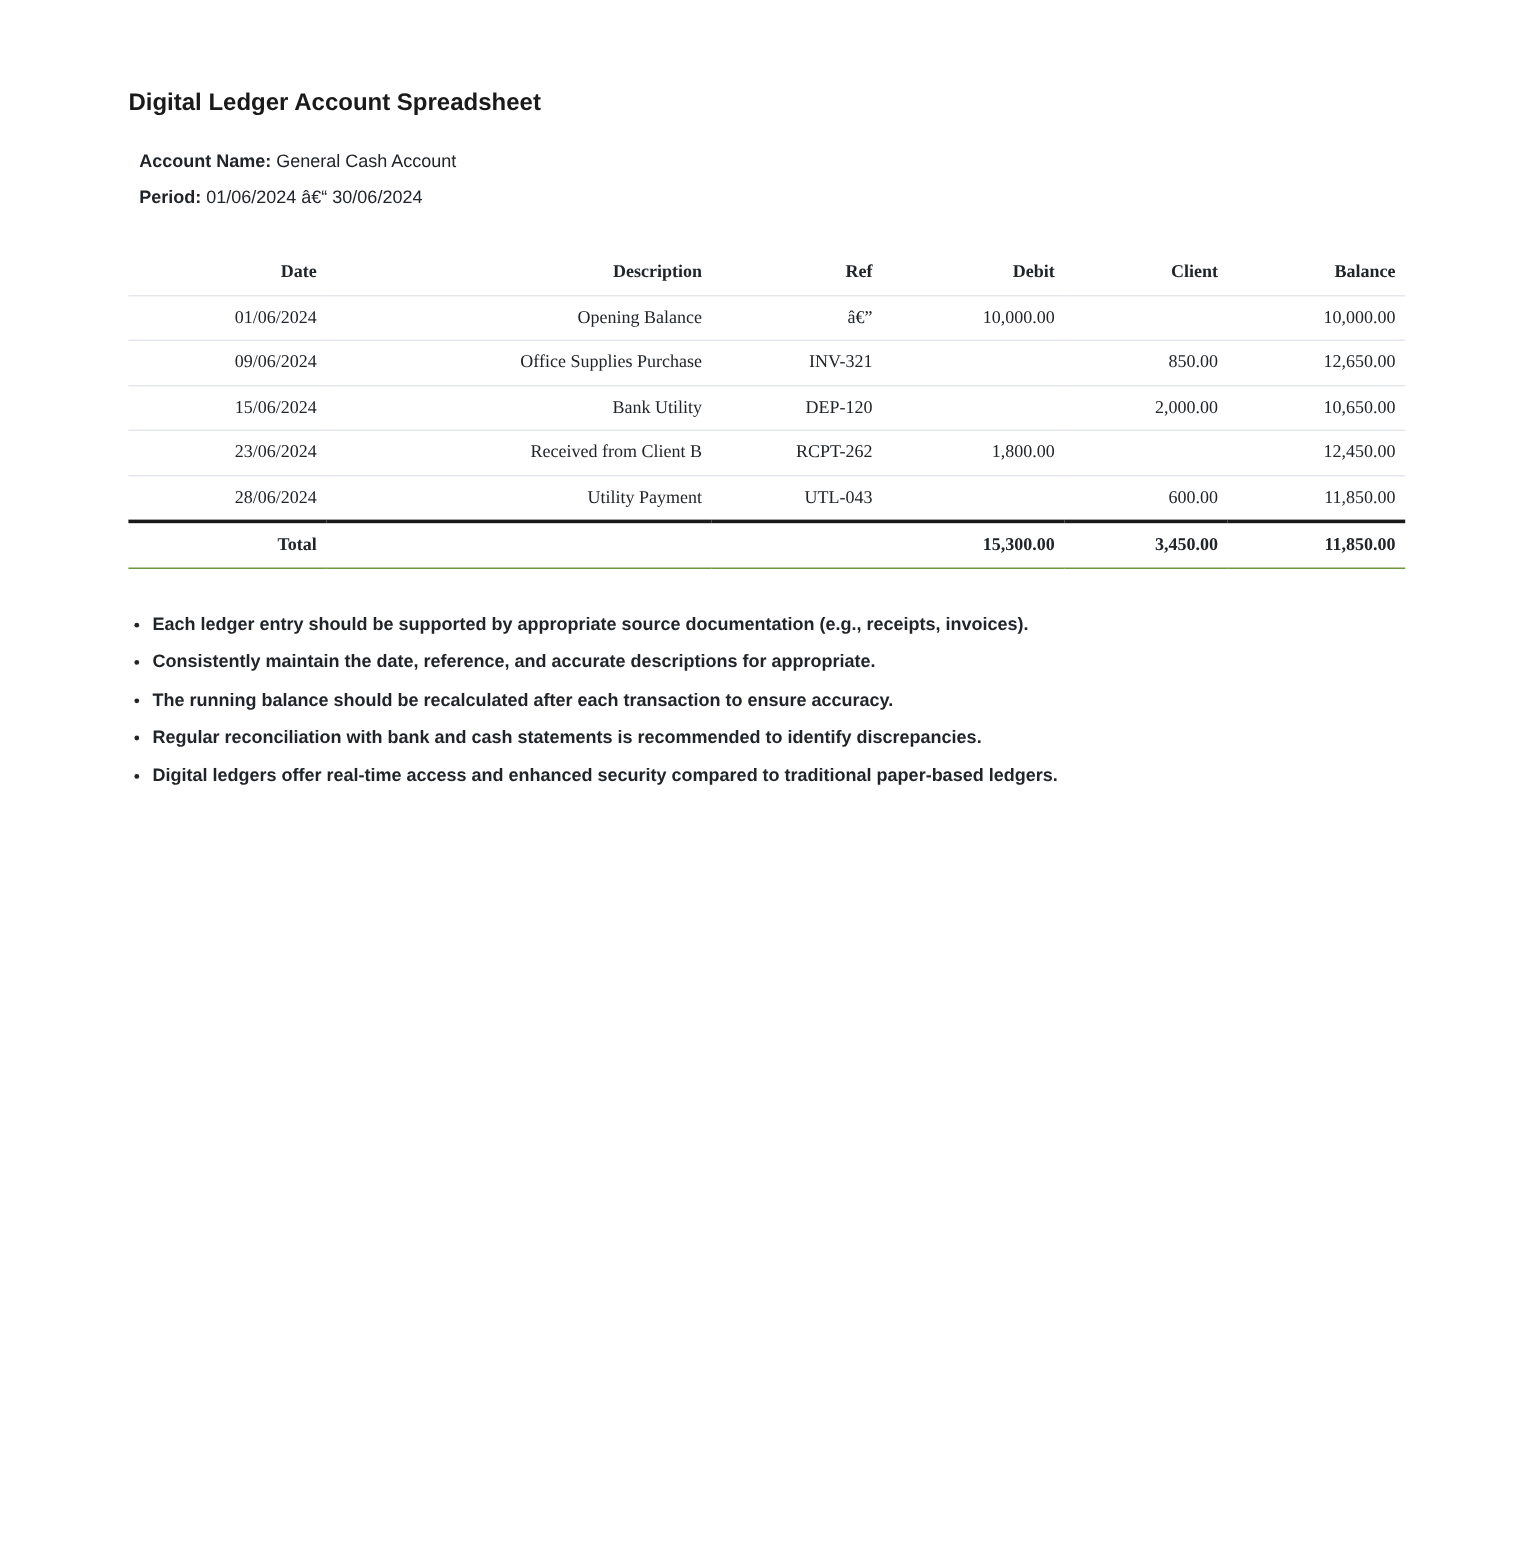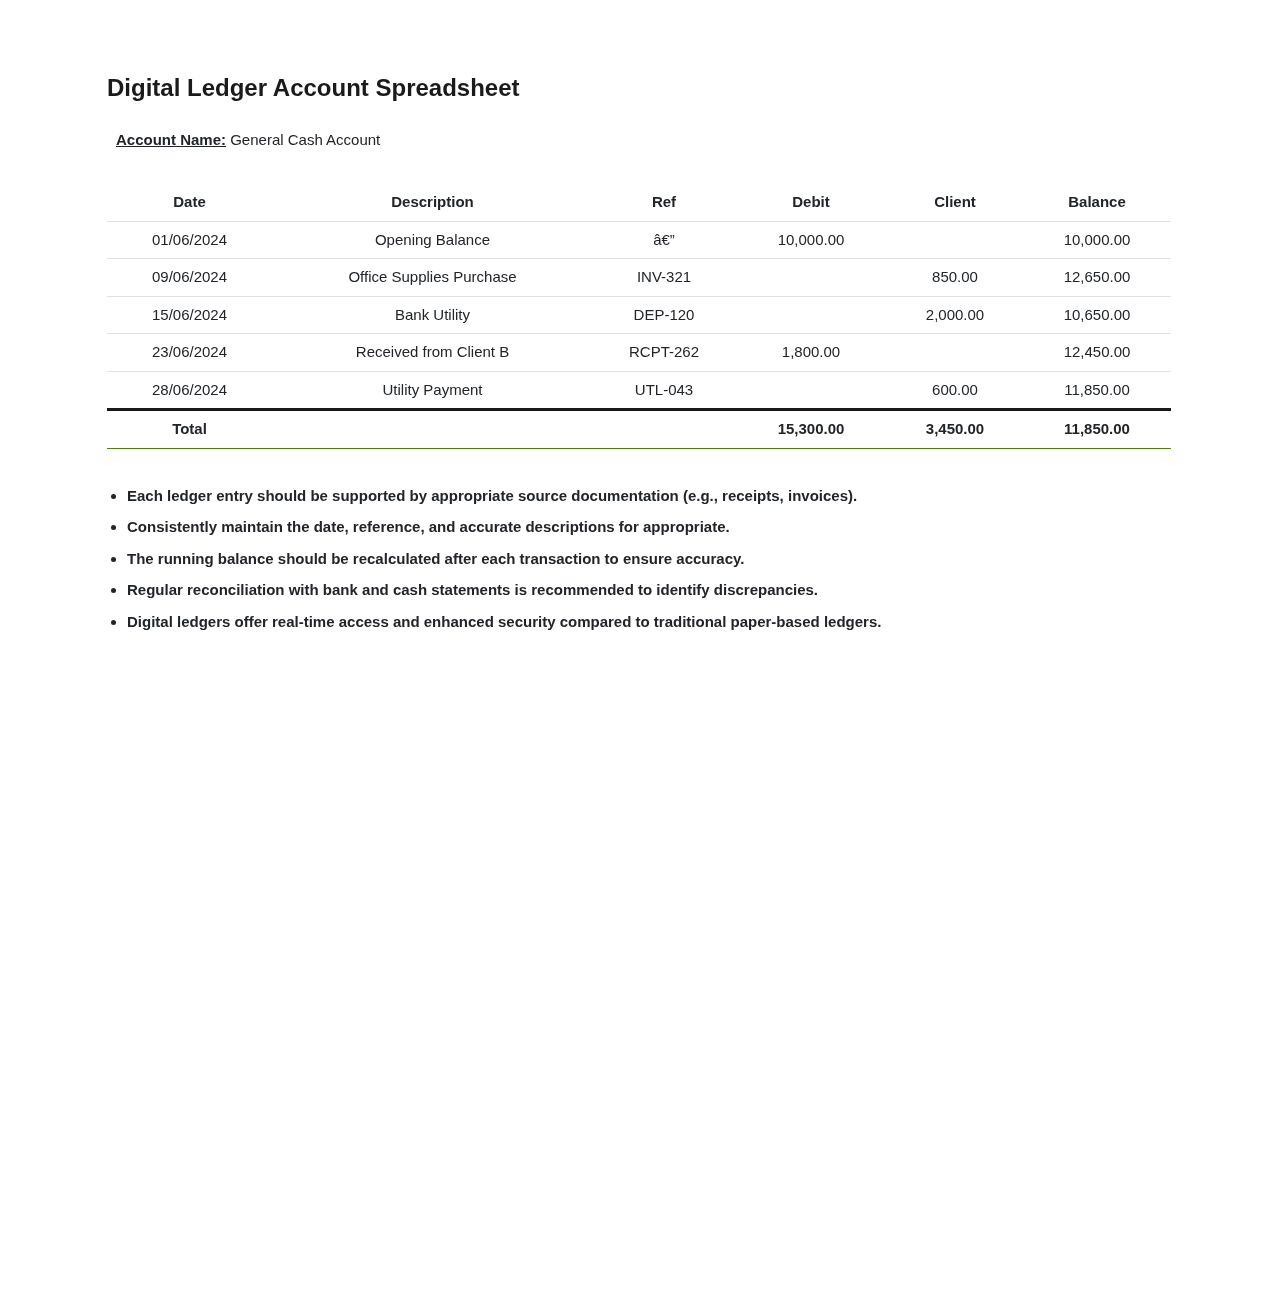--- a/index.html
+++ b/index.html
@@ -15,21 +15,21 @@
     font-size: 15px;
     color: #212529;
     -webkit-font-smoothing: antialiased;
   }
   .container {
     width: 1064px;
     margin: 0 auto;
     padding-top: 74px;
   }
   .page-title {
-    font-size: 24px;
+    font-size: 20px;
     font-weight: 700;
     line-height: 1.2;
     margin: 0 0 26px 0;
     color: #1a1a1a;
   }
   
   .meta {
     display: flex;
     margin: 0 0 0 0;
   }
@@ -37,35 +37,36 @@
     width: 656px;
     padding-left: 9px;
   }
   .meta-right {
     flex: 1;
   }
   .meta p {
     margin: 0 0 7px 0;
     line-height: 1.5;
   }
-  .meta strong { font-weight: 700; text-decoration: underline; }
+  .meta strong { font-weight: 700; }
   
   table.ledger {
     width: 100%;
     border-collapse: collapse;
     table-layout: fixed;
     margin-top: 26px;
   }
   table.ledger th,
   table.ledger td {
-    text-align: center;
+    text-align: right;
     vertical-align: middle;
     padding: 7px 8px;
     line-height: 1.5;
     font-weight: 400;
+    font-family: Liberation Serif, serif;
   }
   table.ledger thead th {
     font-weight: 700;
     border-bottom: 1px solid #dee2e6;
   }
   table.ledger tbody td {
     border-bottom: 1px solid #dee2e6;
   }
   table.ledger tbody tr:last-child td {
     border-bottom: none;
@@ -89,20 +90,21 @@
 </head>
 <body>
 
 <div class="container">
 
   <h1 class="page-title">Digital Ledger Account Spreadsheet</h1>
 
   <div class="meta">
     <div class="meta-left">
       <p><strong>Account Name:</strong> <span>General Cash Account</span></p>
+      <p><strong>Period:</strong> <span>01/06/2024 â€“ 30/06/2024</span></p>
     </div>
     <div class="meta-right">
     </div>
   </div>
 
   <table class="ledger">
     <colgroup>
       <col style="width:165px">
       <col style="width:321px">
       <col style="width:142px">

